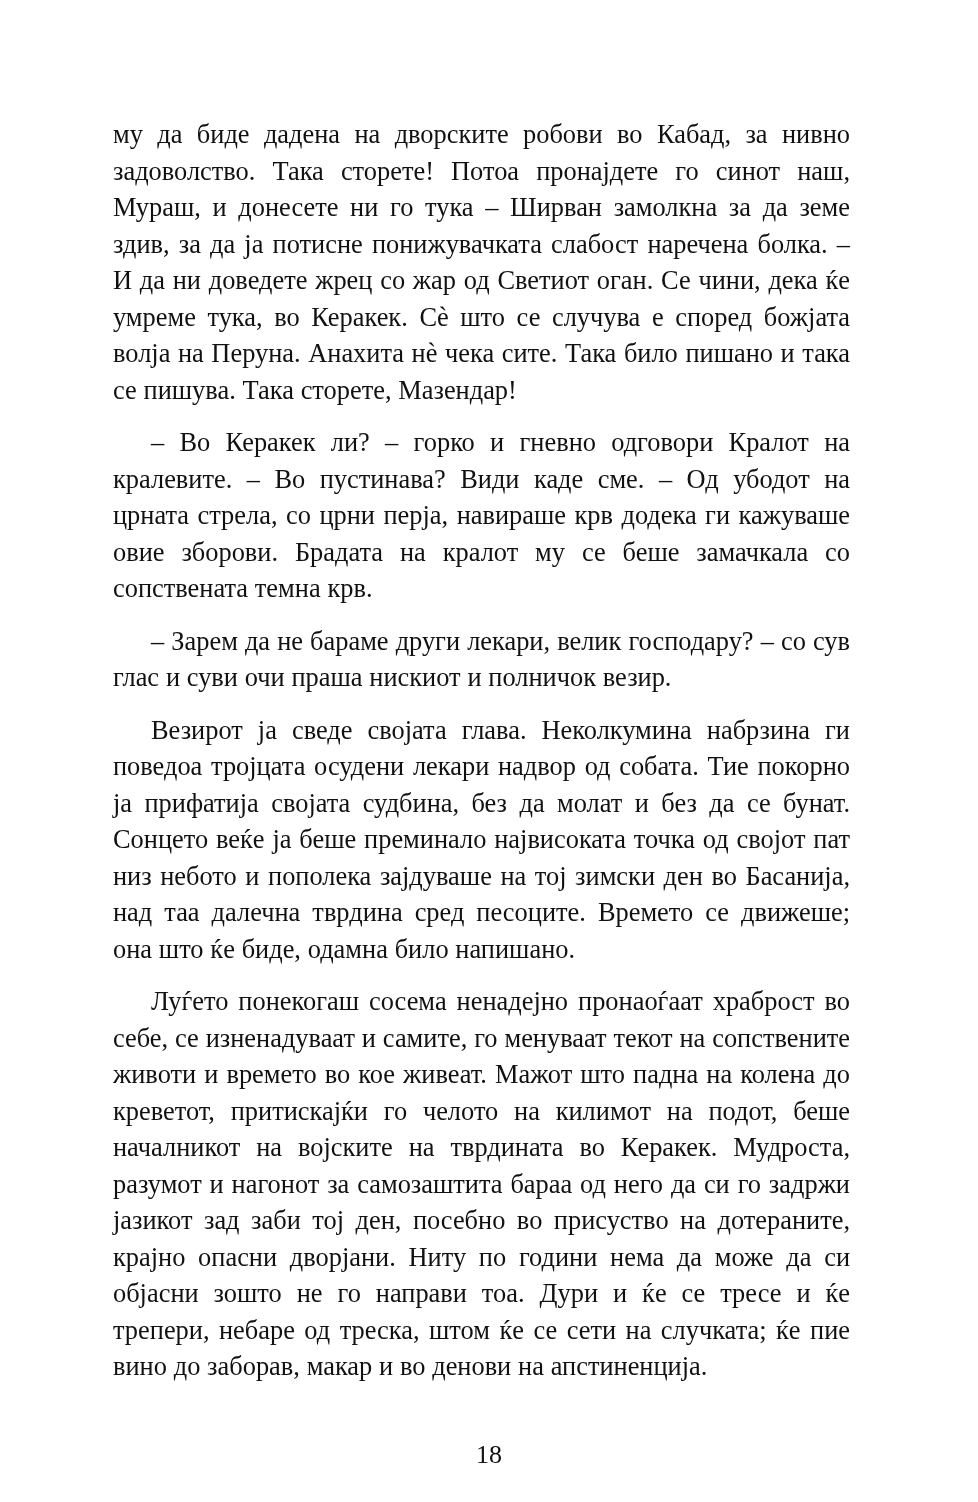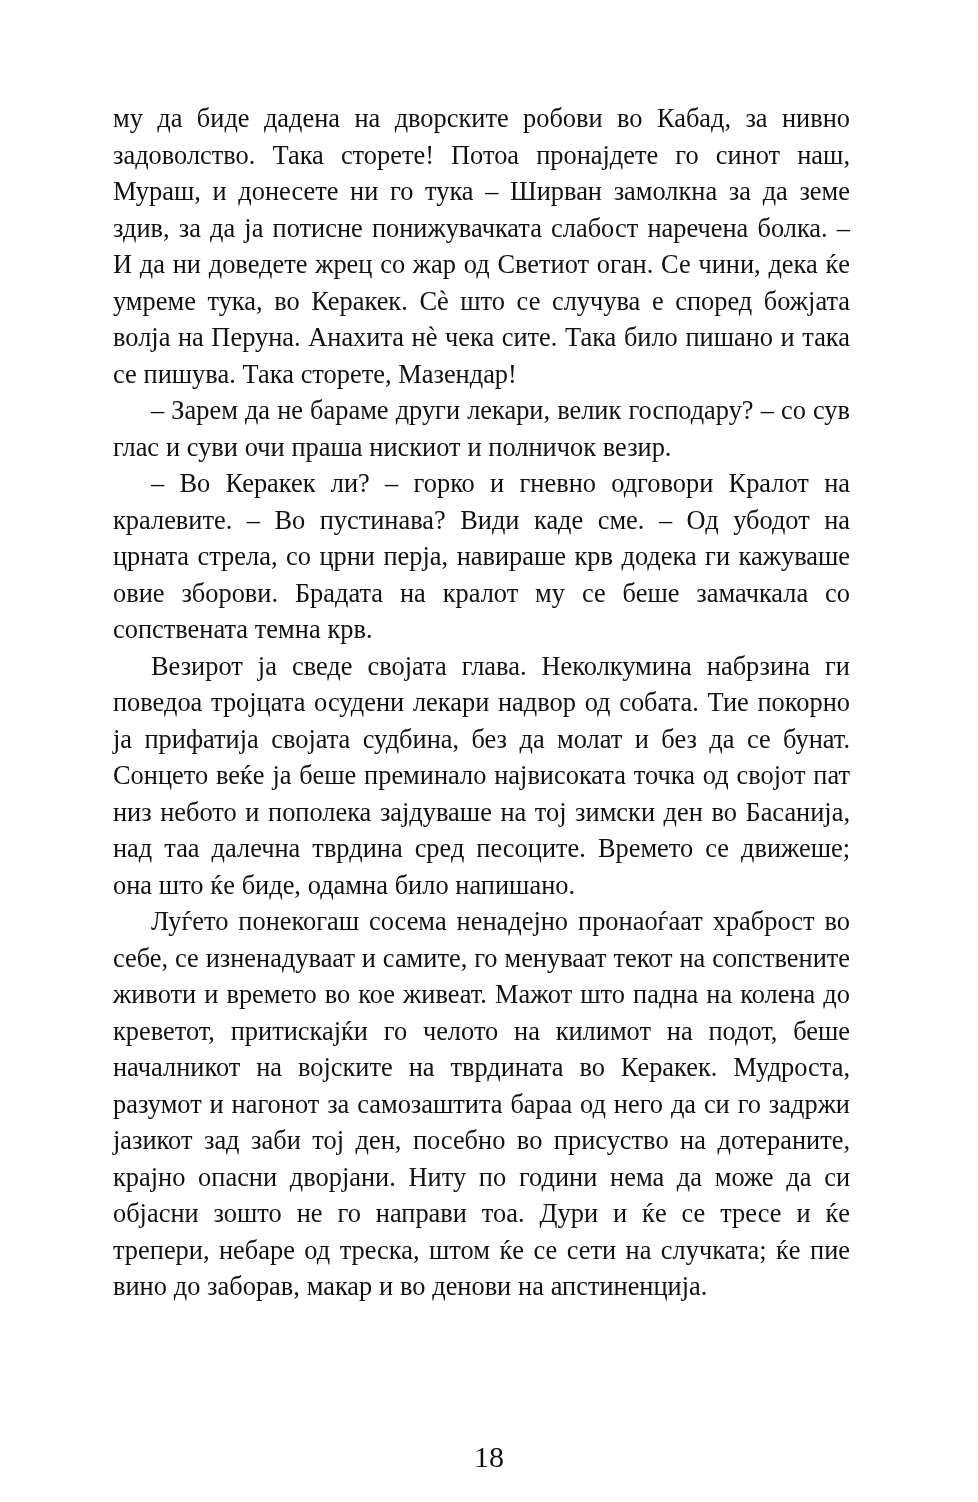--- a/index.html
+++ b/index.html
@@ -36,43 +36,44 @@
   }
   .para.indent {
     text-indent: 38px;
   }
   .para.noindent {
     text-indent: 0;
   }
   
   .para.force-just {
     text-align-last: auto;
+    margin-top: 16px;
   }
   .page-number {
     position: absolute;
     left: 0;
     top: 1440px;
     width: 978px;
     text-align: center;
     font-family: "Liberation Serif", "DejaVu Serif", serif;
-    font-size: 30px;
+    font-size: 26px;
     color: #111111;
   }
 </style>
 </head>
 <body>
 
 <div class="page">
 
   <div class="text-block">
     <p class="para noindent force-just">му да биде дадена на дворските робови во Кабад, за нивно задоволство. Така сторете! Потоа пронајдете го синот наш, Мураш, и донесете ни го тука – Ширван замолкна за да земе здив, за да ја потисне понижувачката слабост наречена болка. – И да ни доведете жрец со жар од Светиот оган. Се чини, дека ќе умреме тука, во Керакек. Сѐ што се случува е според божјата волја на Перуна. Анахита нѐ чека сите. Така било пишано и така се пишува. Така сторете, Мазендар!</p>
 
+    <p class="para indent force-just">– Во Керакек ли? – горко и гневно одговори Кралот на кралевите. – Во пустинава? Види каде сме. – Од убодот на црната стрела, со црни перја, навираше крв додека ги кажуваше овие зборови. Брадата на кралот му се беше замачкала со сопствената темна крв.</p>
+
     <p class="para indent force-just">– Зарем да не бараме други лекари, велик господару? – со сув глас и суви очи праша нискиот и полничок везир.</p>
-
-    <p class="para indent force-just">– Во Керакек ли? – горко и гневно одговори Кралот на кралевите. – Во пустинава? Види каде сме. – Од убодот на црната стрела, со црни перја, навираше крв додека ги кажуваше овие зборови. Брадата на кралот му се беше замачкала со сопствената темна крв.</p>
 
     <p class="para indent force-just">Везирот ја сведе својата глава. Неколкумина набрзина ги поведоа тројцата осудени лекари надвор од собата. Тие покорно ја прифатија својата судбина, без да молат и без да се бунат. Сонцето веќе ја беше преминало највисоката точка од својот пат низ небото и пополека зајдуваше на тој зимски ден во Басанија, над таа далечна тврдина сред песоците. Времето се движеше; она што ќе биде, одамна било напишано.</p>
 
     <p class="para indent force-just">Луѓето понекогаш сосема ненадејно пронаоѓаат храброст во себе, се изненадуваат и самите, го менуваат текот на сопствените животи и времето во кое живеат. Мажот што падна на колена до креветот, притискајќи го челото на килимот на подот, беше началникот на војските на тврдината во Керакек. Мудроста, разумот и нагонот за самозаштита бараа од него да си го задржи јазикот зад заби тој ден, посебно во присуство на дотераните, крајно опасни дворјани. Ниту по години нема да може да си објасни зошто не го направи тоа. Дури и ќе се тресе и ќе трепери, небаре од треска, штом ќе се сети на случката; ќе пие вино до заборав, макар и во денови на апстиненција.</p>
 
   </div>
 
   <div class="page-number">18</div>
 
 </div>

